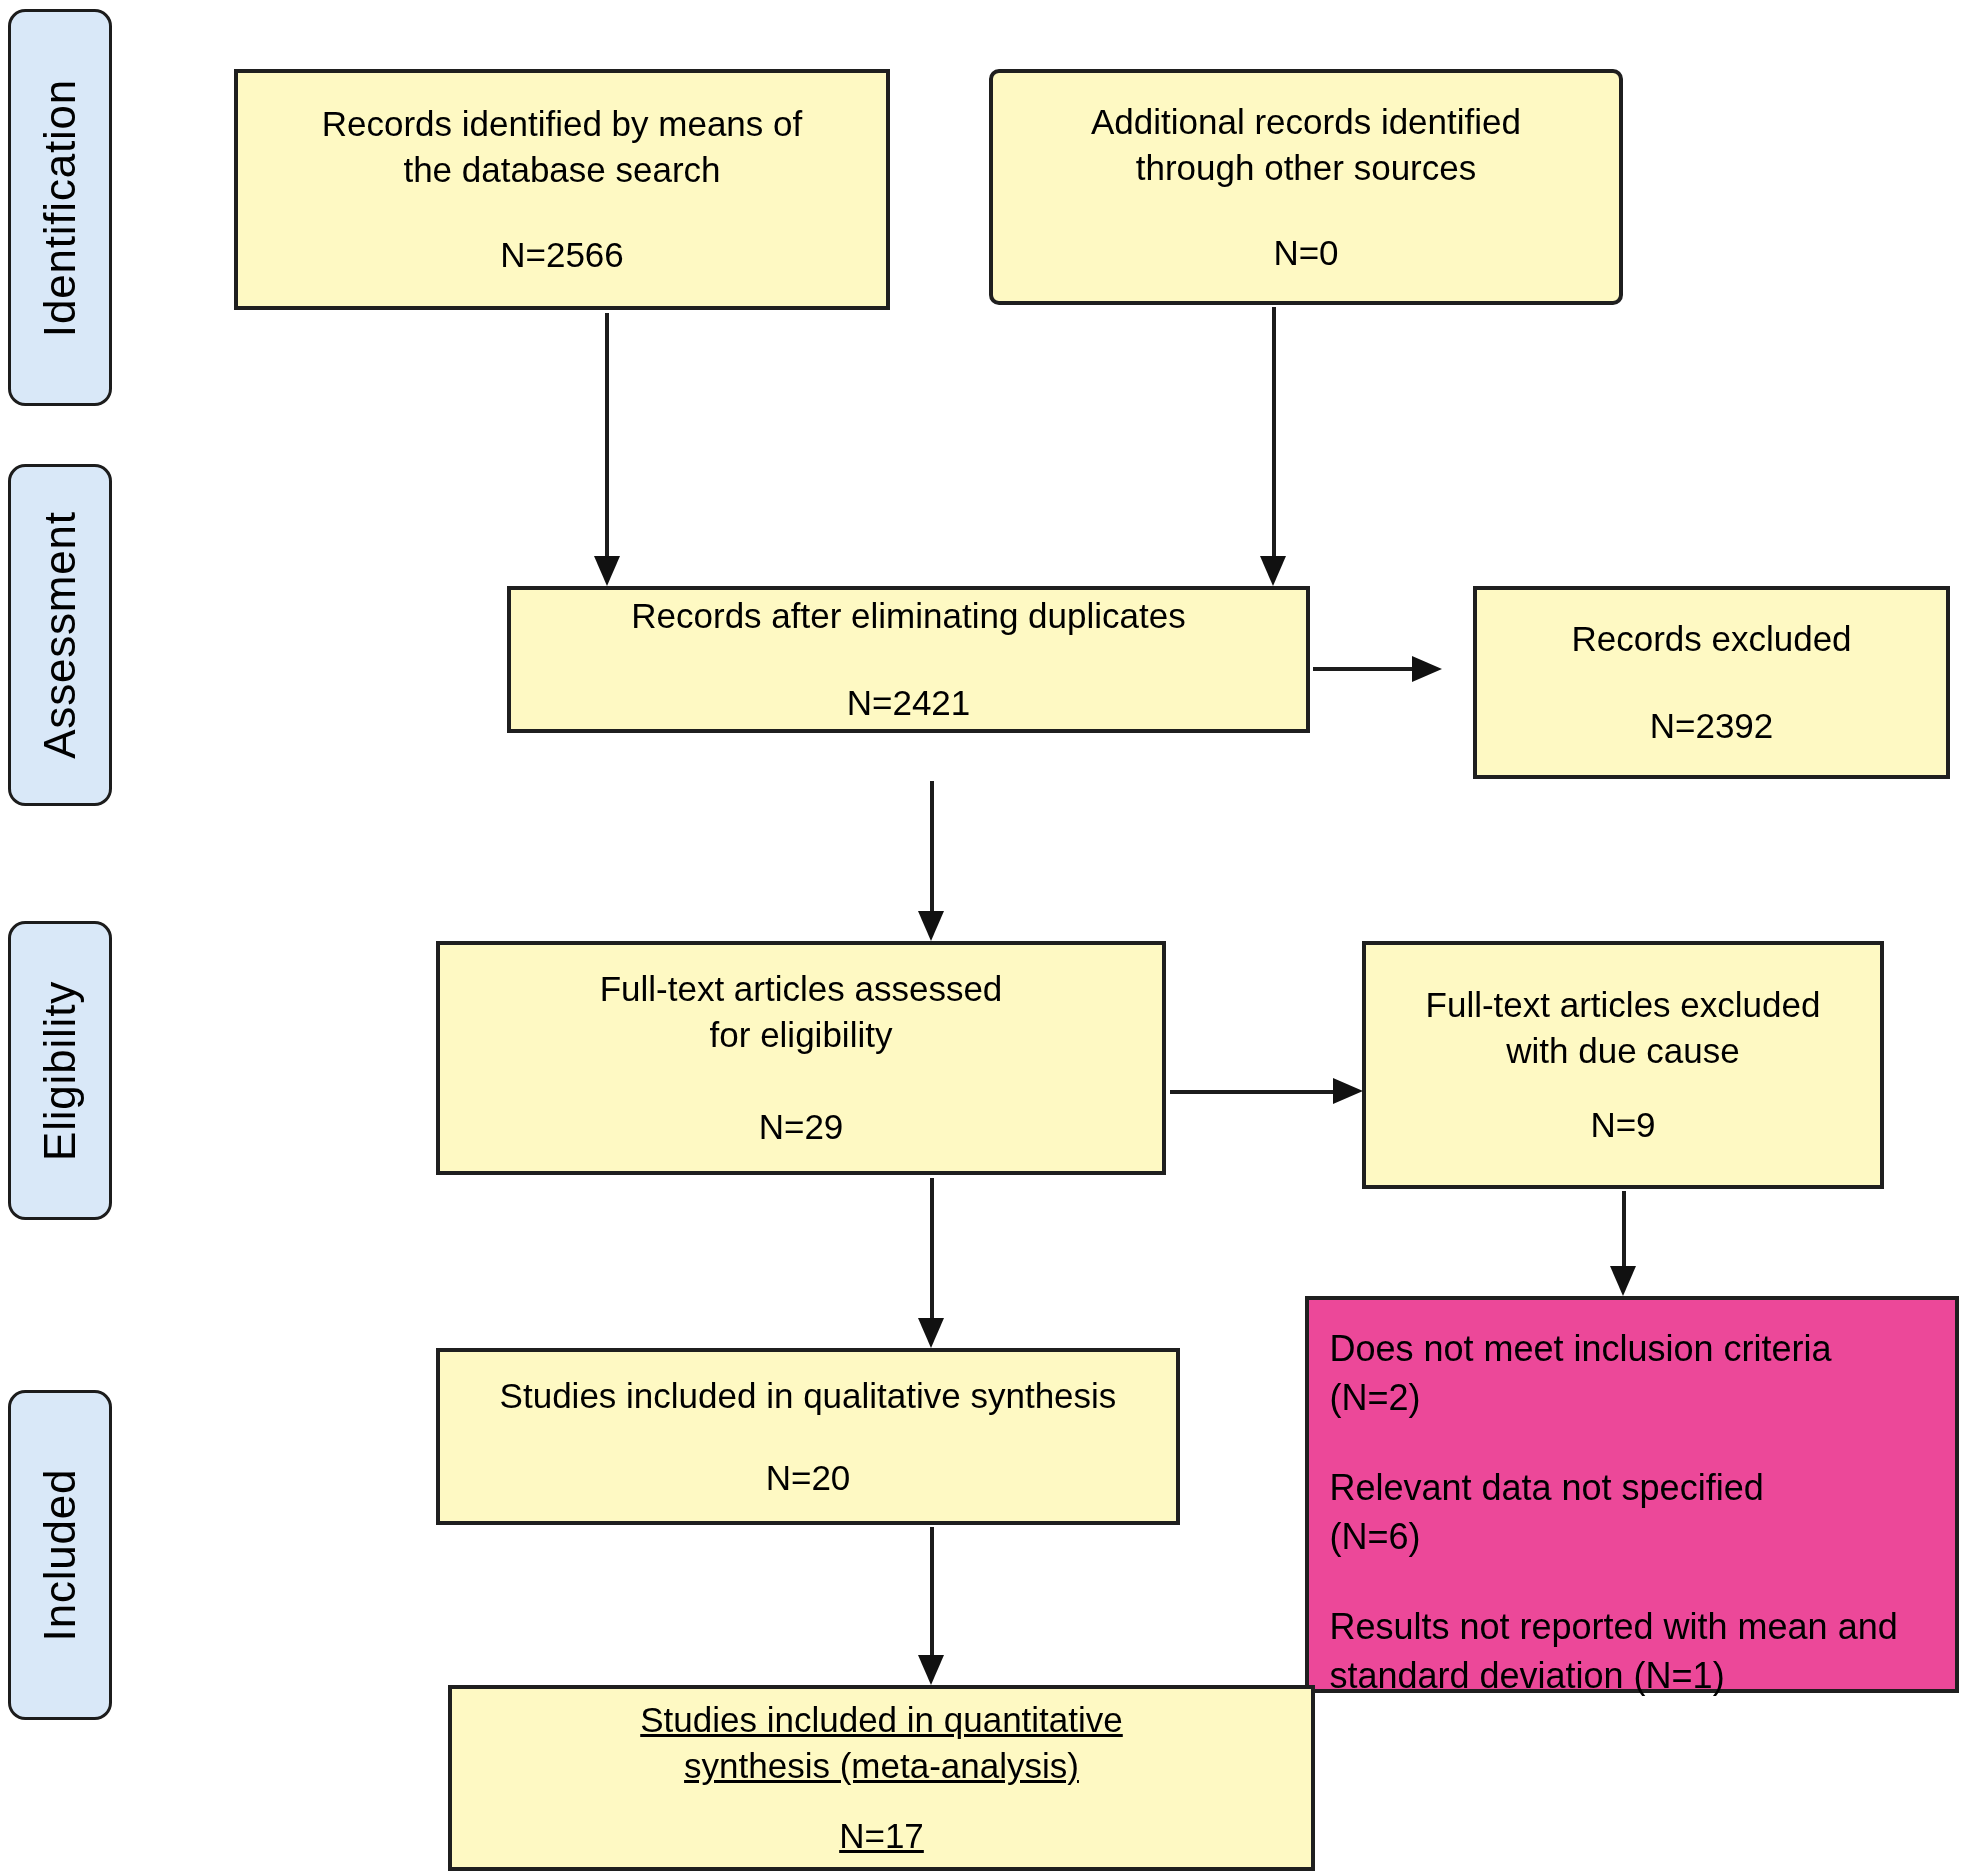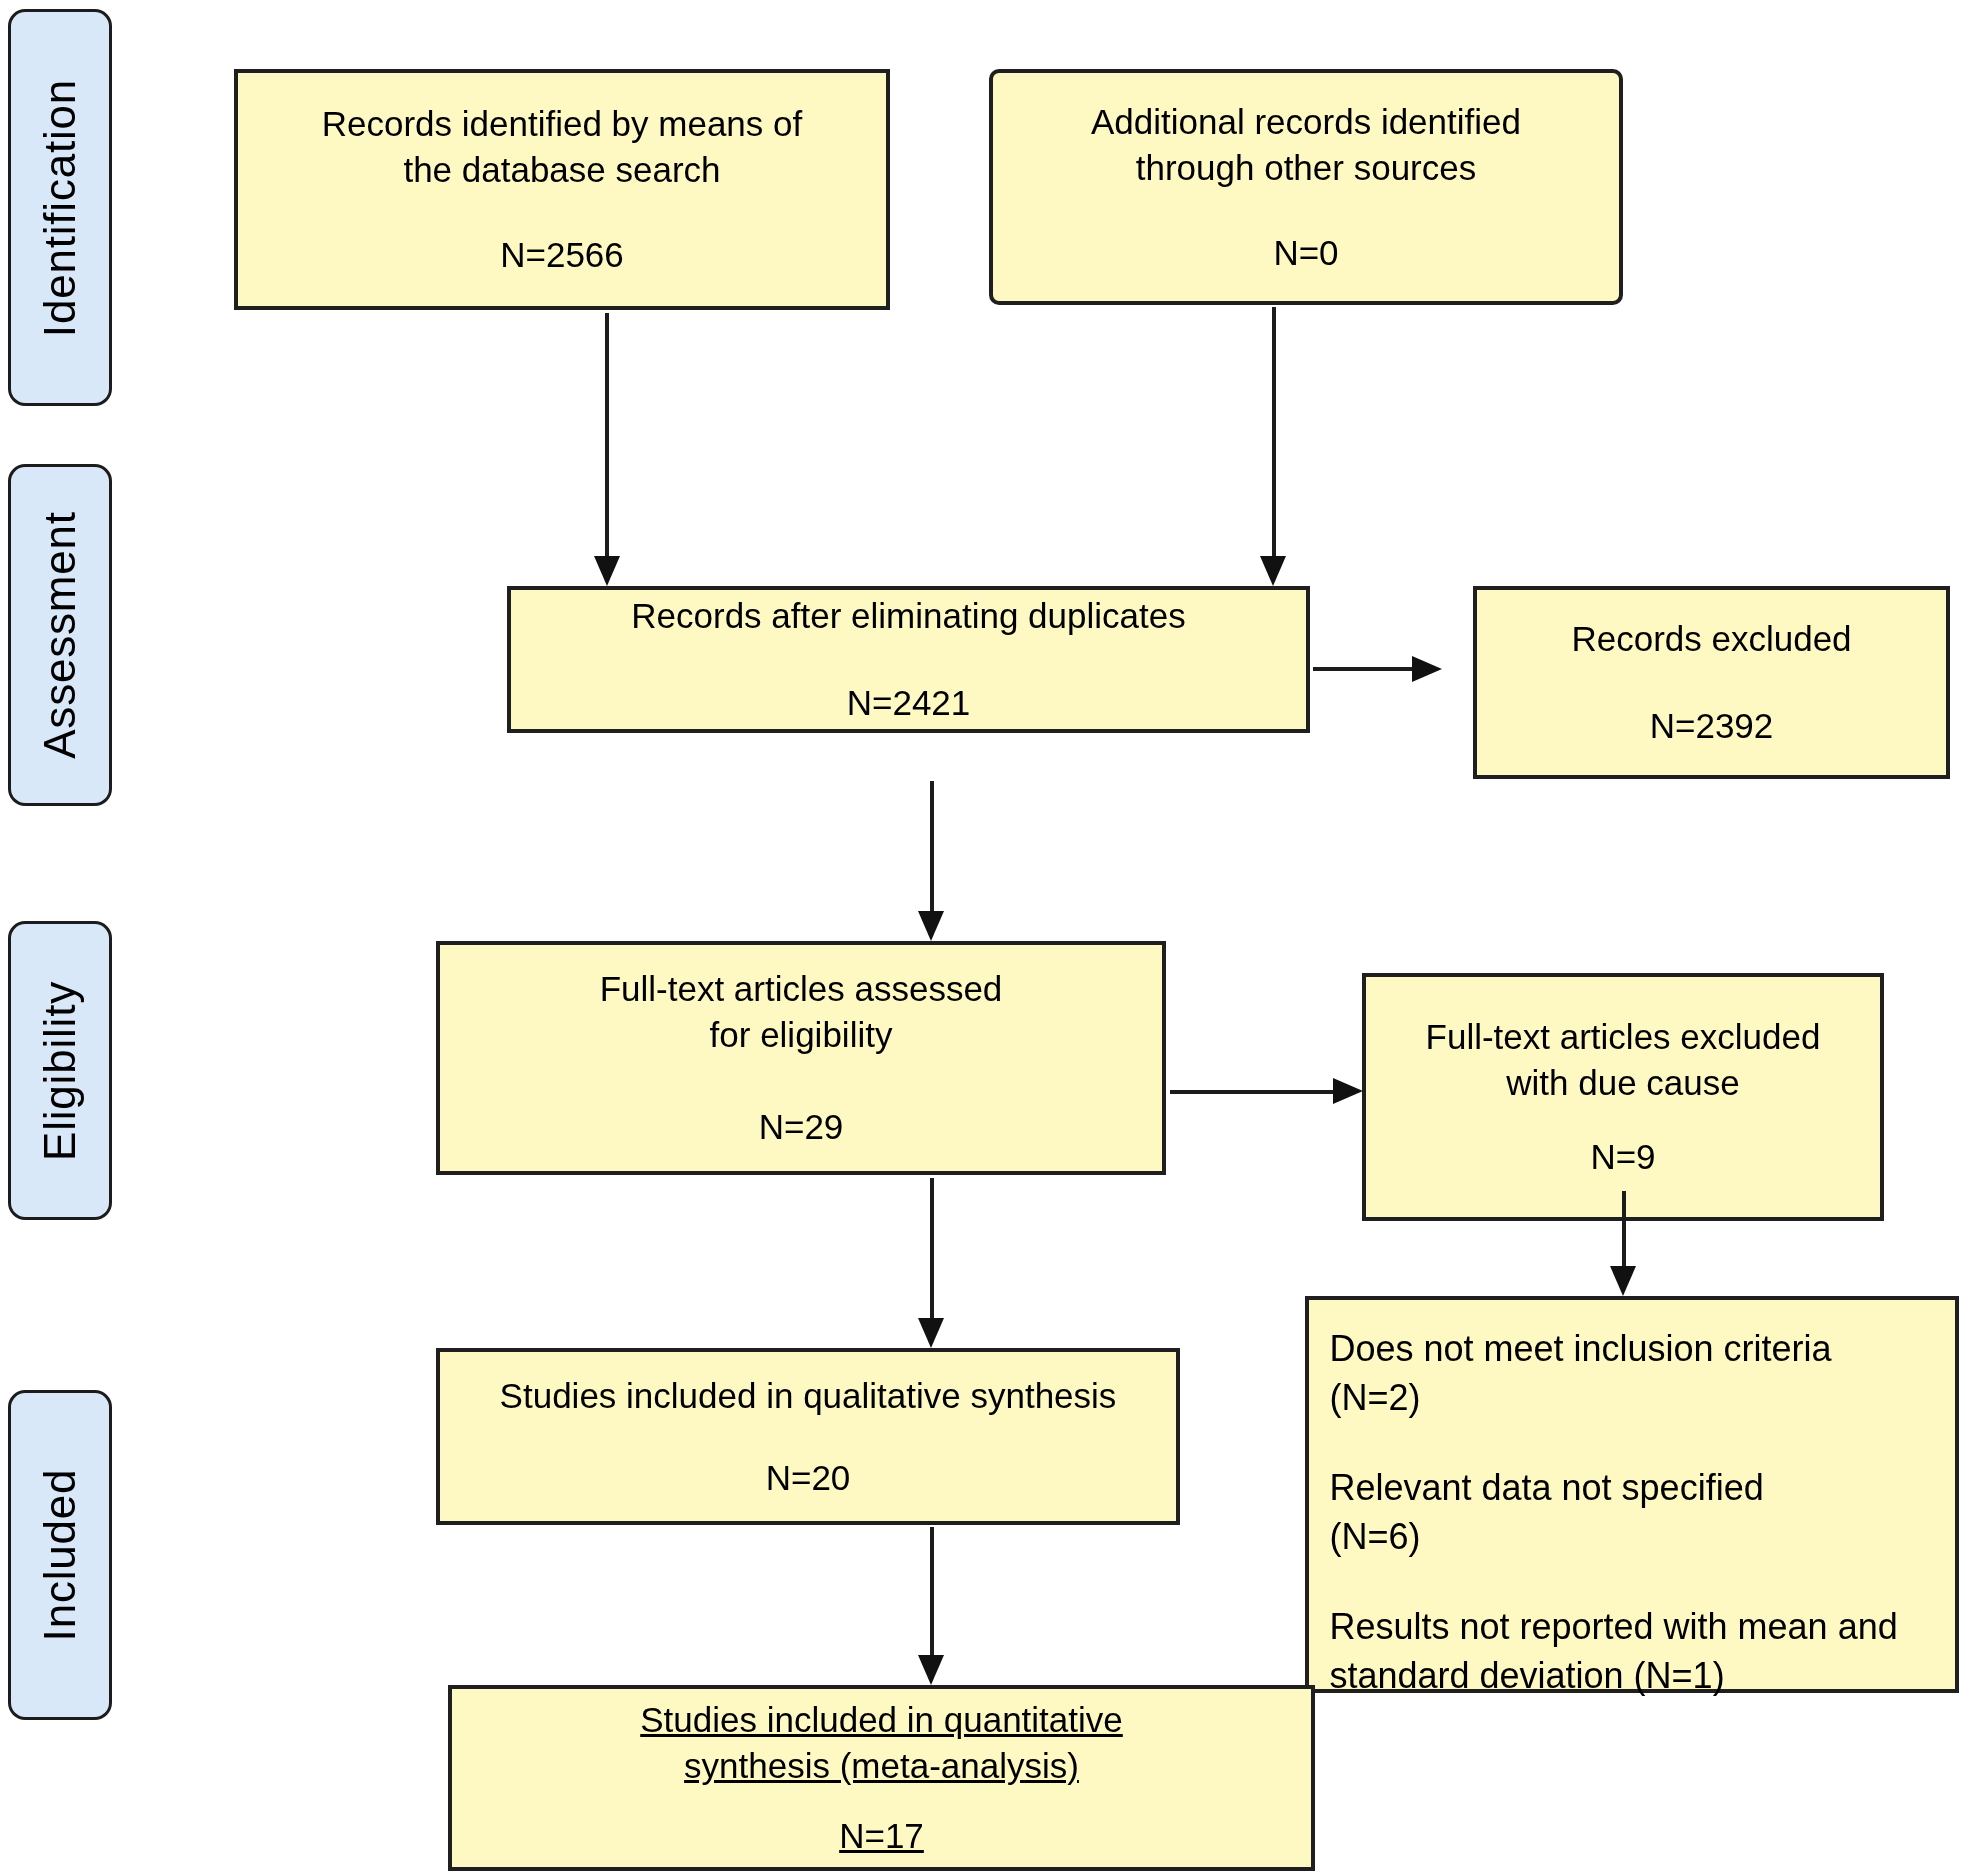--- a/index.html
+++ b/index.html
@@ -20,21 +20,21 @@
 
   
   .fbox{
     position:absolute;background:#fef9c3;border:4.7px solid #1f1f1f;
     box-sizing:border-box;display:flex;flex-direction:column;
     align-items:center;justify-content:center;text-align:center;
     font-size:35px;line-height:46px;color:#000;
   }
   .fbox .lbl{display:block;}
   .reasonsbox{
-    position:absolute;background:#fef9c3;border:4.7px solid #1f1f1f;
+    position:absolute;background:#ec4899;border:4.7px solid #1f1f1f;
     box-sizing:border-box;display:flex;flex-direction:column;
     align-items:flex-start;justify-content:flex-start;text-align:left;
     font-size:36px;line-height:49px;color:#000;
     padding:23.6px 20.4px;gap:41px;
   }
 
   
   .vline,.hline{position:absolute;background:#1c1c1c;}
   .vline{width:3.9px;}
   .hline{height:3.9px;}
@@ -98,21 +98,21 @@
   </div>
 
   <div class="fbox" style="left:436px;top:941px;width:730px;height:234px;gap:46px;">
     <div class="lbl">
       <div>Full-text articles assessed</div>
       <div>for eligibility</div>
     </div>
     <div class="nval">N=29</div>
   </div>
 
-  <div class="fbox" style="left:1362px;top:941px;width:522px;height:248px;gap:28px;margin-top:32px;">
+  <div class="fbox" style="left:1362px;top:941px;width:522px;height:248px;gap:28px;">
     <div class="lbl">
       <div>Full-text articles excluded</div>
       <div>with due cause</div>
     </div>
     <div class="nval">N=9</div>
   </div>
 
   <div class="reasonsbox" style="left:1305px;top:1296px;width:654px;height:397px;">
     <div>
       <div>Does not meet inclusion criteria</div>

